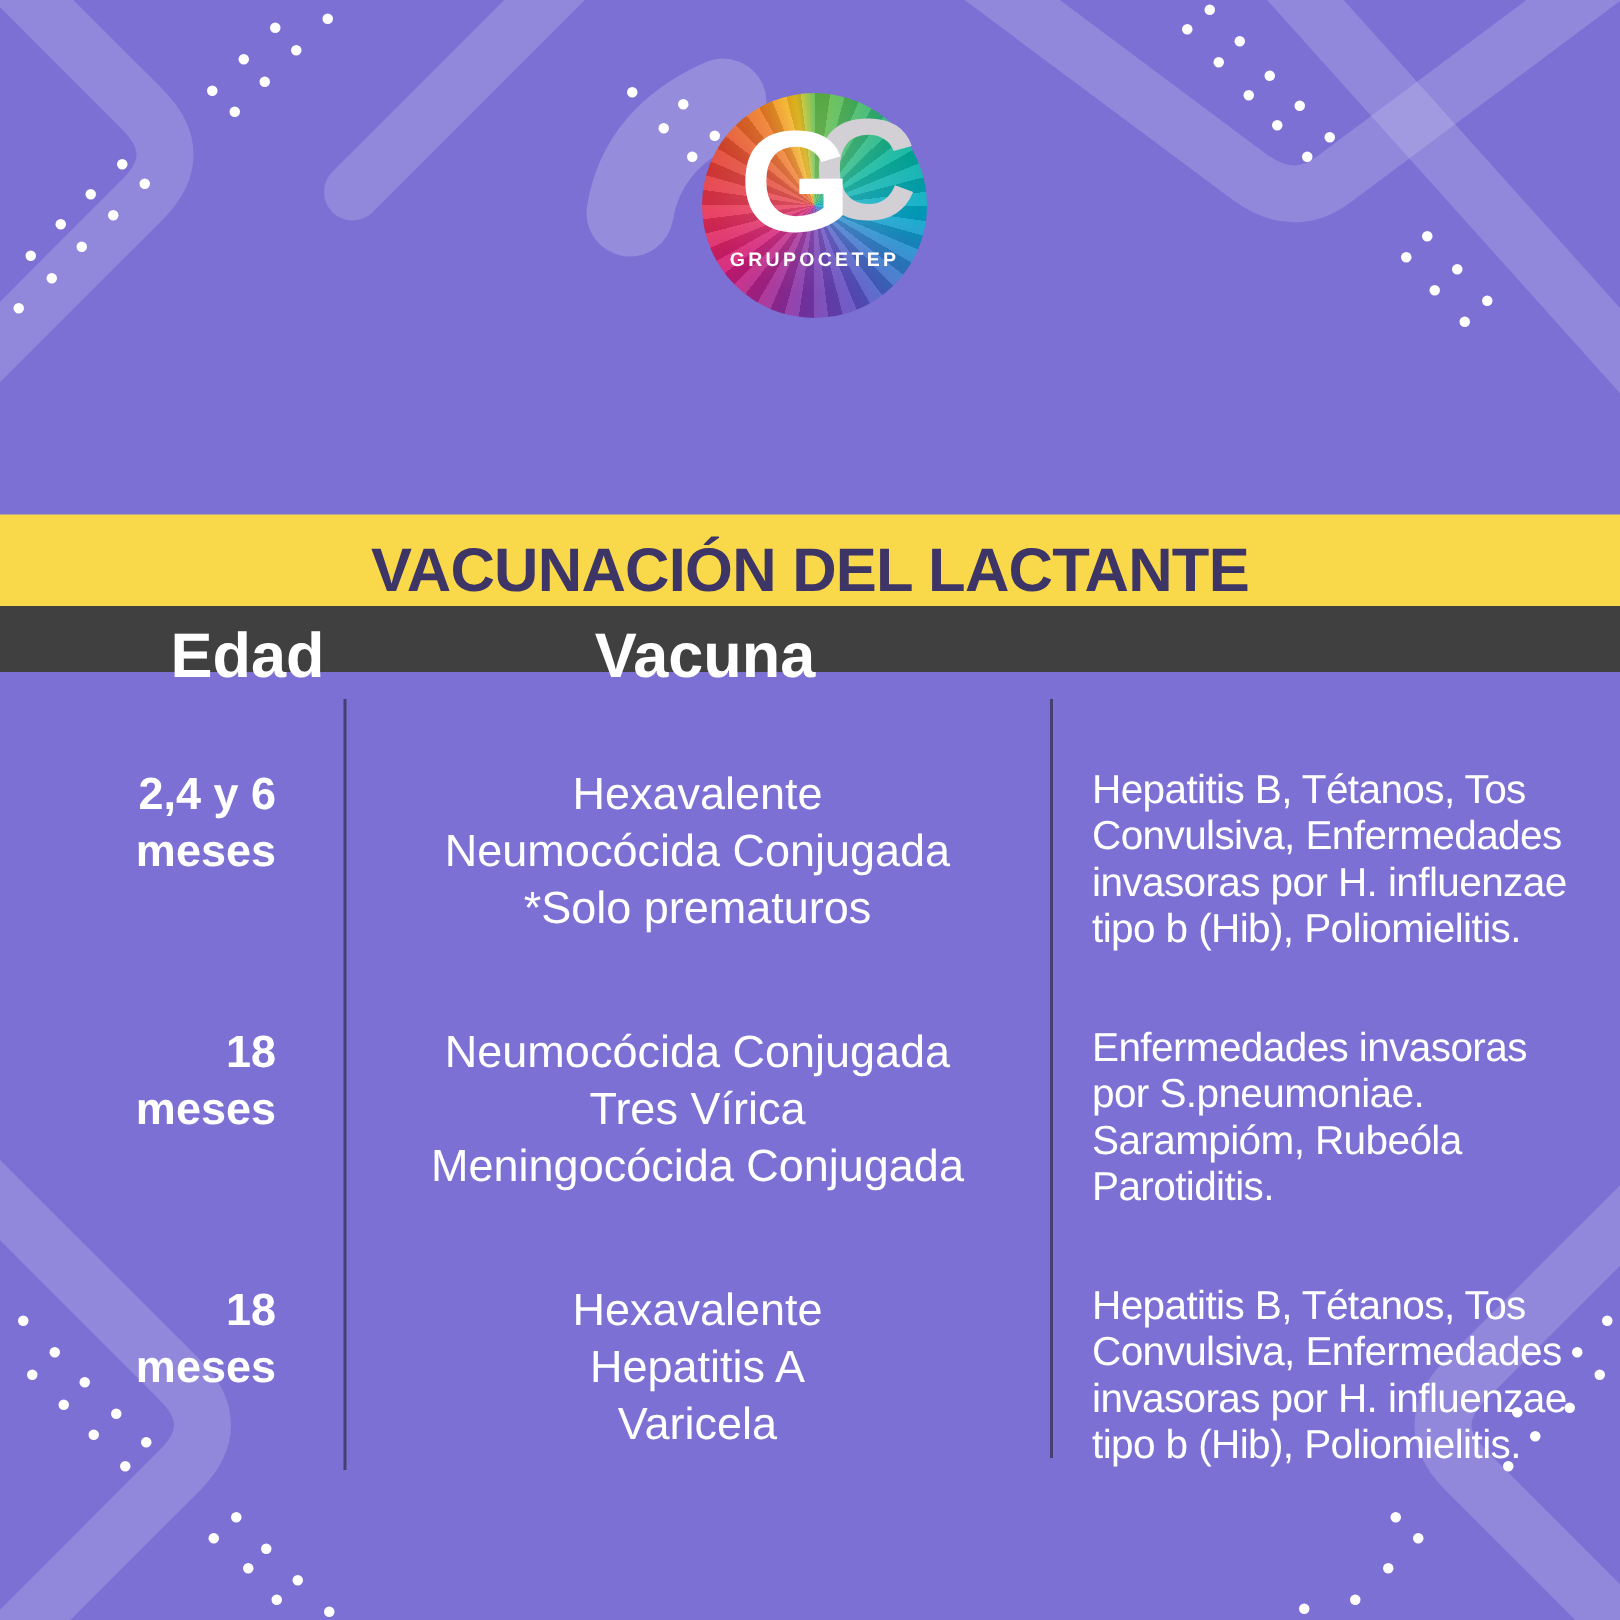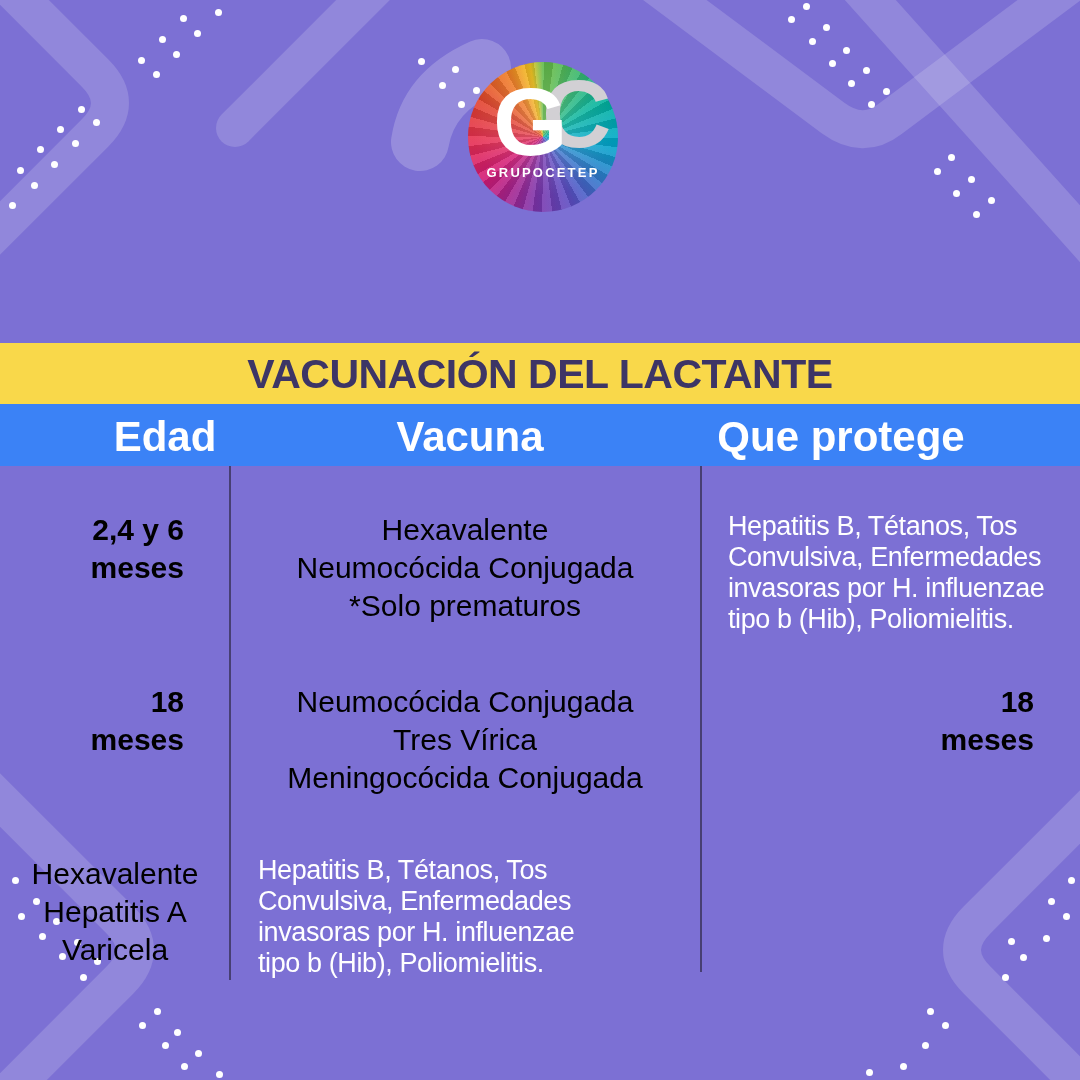--- a/index.html
+++ b/index.html
@@ -46,42 +46,42 @@
   .logo .mono-c{left:74px;top:4px;font-size:96px;color:#d2d0d4;z-index:1;}
   .logo .mono-g{left:25px;top:12px;font-size:96px;color:#ffffff;z-index:2;}
   .logo .brand{
     position:absolute;left:0;top:103px;width:100%;text-align:center;z-index:3;
     color:#ffffff;font-weight:700;font-size:13px;letter-spacing:2.2px;
   }
 
   
   .banner{
     position:absolute;left:0;top:343px;width:1080px;height:61px;background:#F9D84A;
-    display:flex;align-items:center;justify-content:center;
+    display:flex;align-items:flex-end;justify-content:center;
   }
   .banner .title{
     color:#3D3566;font-weight:700;font-size:41px;letter-spacing:-0.5px;padding-top:2px;
   }
 
   
-  .thead{position:absolute;left:0;top:404px;width:1080px;height:62px;background:#3b82f6;}
+  .thead{position:absolute;left:0;top:404px;width:1080px;height:44px;background:#404040;}
   .thead .hlabel{
     position:absolute;top:0;height:62px;line-height:66px;transform:translateX(-50%);
     color:#ffffff;font-weight:700;font-size:42px;white-space:nowrap;
   }
   .hlabel.h-edad{left:165px;}
   .hlabel.h-vacuna{left:470px;}
   .hlabel.h-protege{left:841px;}
 
   
   .tbody{
     position:absolute;left:0;top:466px;width:1080px;height:516px;
     display:grid;grid-template-columns:230px 470px 380px;grid-template-rows:172px 172px 172px;
   }
-  .cell{white-space:pre-line;padding-top:45px;color:#000000;}
+  .cell{white-space:pre-line;padding-top:45px;color:#ffffff;}
   .cell.edad{
     text-align:right;padding-right:46px;font-weight:700;font-size:30px;line-height:38px;
   }
   .cell.vacuna{
     text-align:center;font-weight:400;font-size:30px;line-height:38px;
   }
   .cell.protege{
     text-align:left;padding-left:28px;font-weight:400;font-size:27px;line-height:31px;
     letter-spacing:-0.4px;color:#ffffff;
   }
@@ -112,38 +112,41 @@
     <div class="brand">GRUPOCETEP</div>
   </div>
 
   <div class="banner">
     <span class="title">VACUNACIÓN DEL LACTANTE</span>
   </div>
 
   <div class="thead">
     <span class="hlabel h-edad">Edad</span>
     <span class="hlabel h-vacuna">Vacuna</span>
-    <span class="hlabel h-protege">Que protege</span>
   </div>
 
   <div class="tbody">
     <div class="cell edad">2,4 y 6
 meses</div>
     <div class="cell vacuna">Hexavalente
 Neumocócida Conjugada
 *Solo prematuros</div>
     <div class="cell protege">Hepatitis B, Tétanos, Tos
 Convulsiva, Enfermedades
 invasoras por H. influenzae
 tipo b (Hib), Poliomielitis.</div>
     <div class="cell edad">18
 meses</div>
     <div class="cell vacuna">Neumocócida Conjugada
 Tres Vírica
 Meningocócida Conjugada</div>
+    <div class="cell protege">Enfermedades invasoras
+por S.pneumoniae.
+Sarampióm, Rubeóla
+Parotiditis.</div>
     <div class="cell edad">18
 meses</div>
     <div class="cell vacuna">Hexavalente
 Hepatitis A
 Varicela</div>
     <div class="cell protege">Hepatitis B, Tétanos, Tos
 Convulsiva, Enfermedades
 invasoras por H. influenzae
 tipo b (Hib), Poliomielitis.</div>
   </div>

